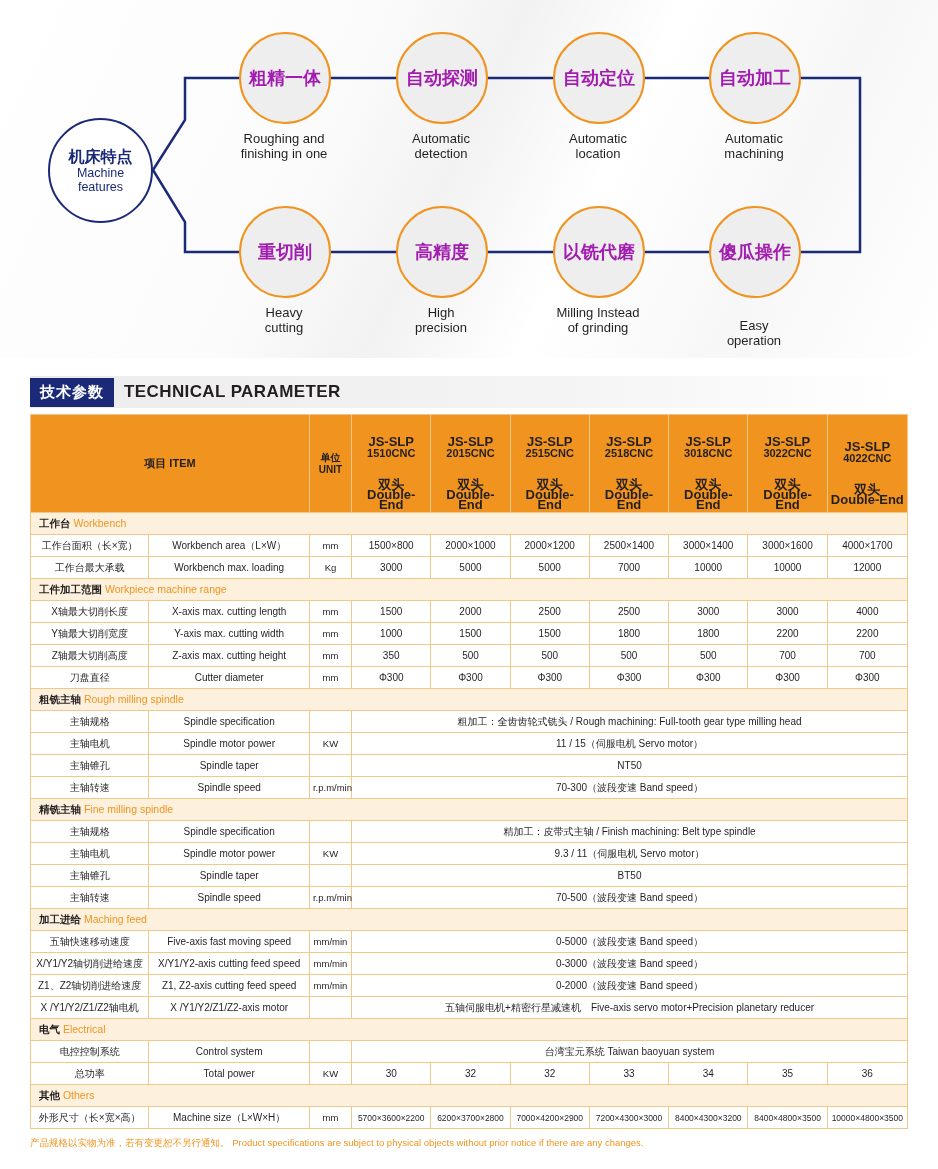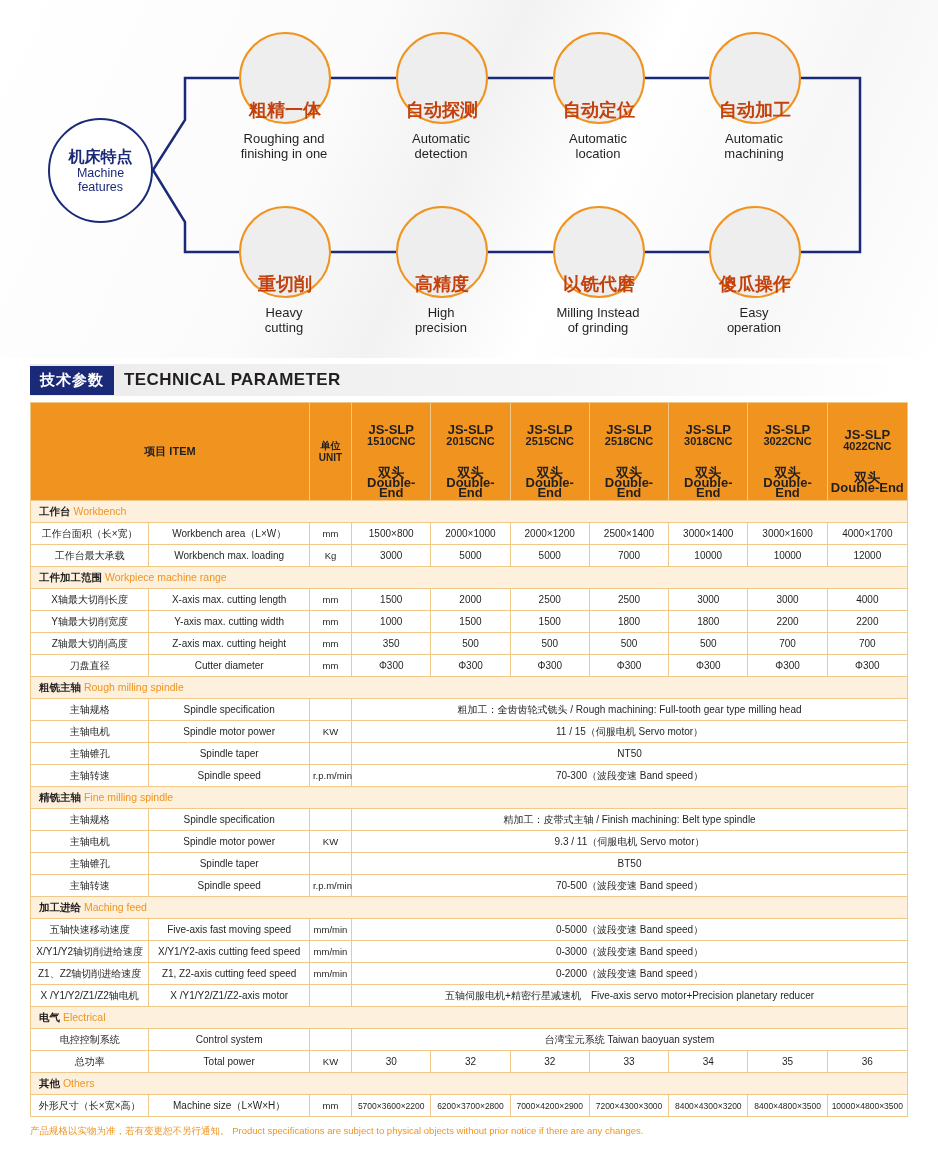--- a/index.html
+++ b/index.html
@@ -19,22 +19,22 @@
     background: linear-gradient(115deg,#ffffff 0%,#fbfbfb 35%,#f2f2f2 48%,#ffffff 62%,#f7f7f7 80%,#ffffff 100%);
     overflow: hidden;
   }
   .diagram svg.lines { position:absolute; left:0; top:0; }
   .node {
     position: absolute;
     width: 92px; height: 92px;
     border-radius: 50%;
     background: #eeeeee;
     border: 2px solid #f0941f;
-    display: flex; align-items: flex-end; justify-content: center;
-    font-size: 18px; font-weight: bold; color: #c2410c;
+    display: flex; align-items: center; justify-content: center;
+    font-size: 18px; font-weight: bold; color: #a21caf;
     letter-spacing: 0px;
     z-index: 3;
   }
   .node-label {
     position: absolute;
     text-align: center;
     font-size: 13px;
     line-height: 15px;
     color: #231f20;
     z-index: 3;
@@ -48,21 +48,21 @@
     background: #ffffff;
     border: 2px solid #1b2a78;
     display: flex; flex-direction: column; align-items: center; justify-content: center;
     color: #1b2a78; z-index: 3;
   }
   .hub .cn { font-size: 16px; font-weight: bold; line-height: 19px; }
   .hub .en { font-size: 12.5px; line-height: 14px; }
   
   .section-title {
     position: relative;
-    margin: 6px 30px 6px 30px;
+    margin: 18px 30px 6px 30px;
     height: 32px;
     background: linear-gradient(90deg,#ececec 0%, #f4f4f4 60%, #ffffff 100%);
     display: flex; align-items: center;
   }
   .section-title .cn {
     background: #1b2a78;
     color: #ffffff;
     font-size: 15px; font-weight: bold;
     padding: 5px 10px;
     margin-right: 10px;
@@ -192,21 +192,21 @@
       <span>以铣代磨</span>
     </div>
   <div class="node-label" style="left:523px; top:305px;">
     <div>Milling Instead</div>
     <div>of grinding</div>
   </div>
 
   <div class="node" style="left:709px; top:206px;">
       <span>傻瓜操作</span>
     </div>
-  <div class="node-label" style="left:679px; top:305px;">
+  <div class="node-label" style="left:679px; top:318px;">
     <div>Easy</div>
     <div>operation</div>
   </div>
 </div>
 
 <div class="section-title">
   <div class="cn">技术参数</div>
   <div class="en">TECHNICAL PARAMETER</div>
 </div>
 

